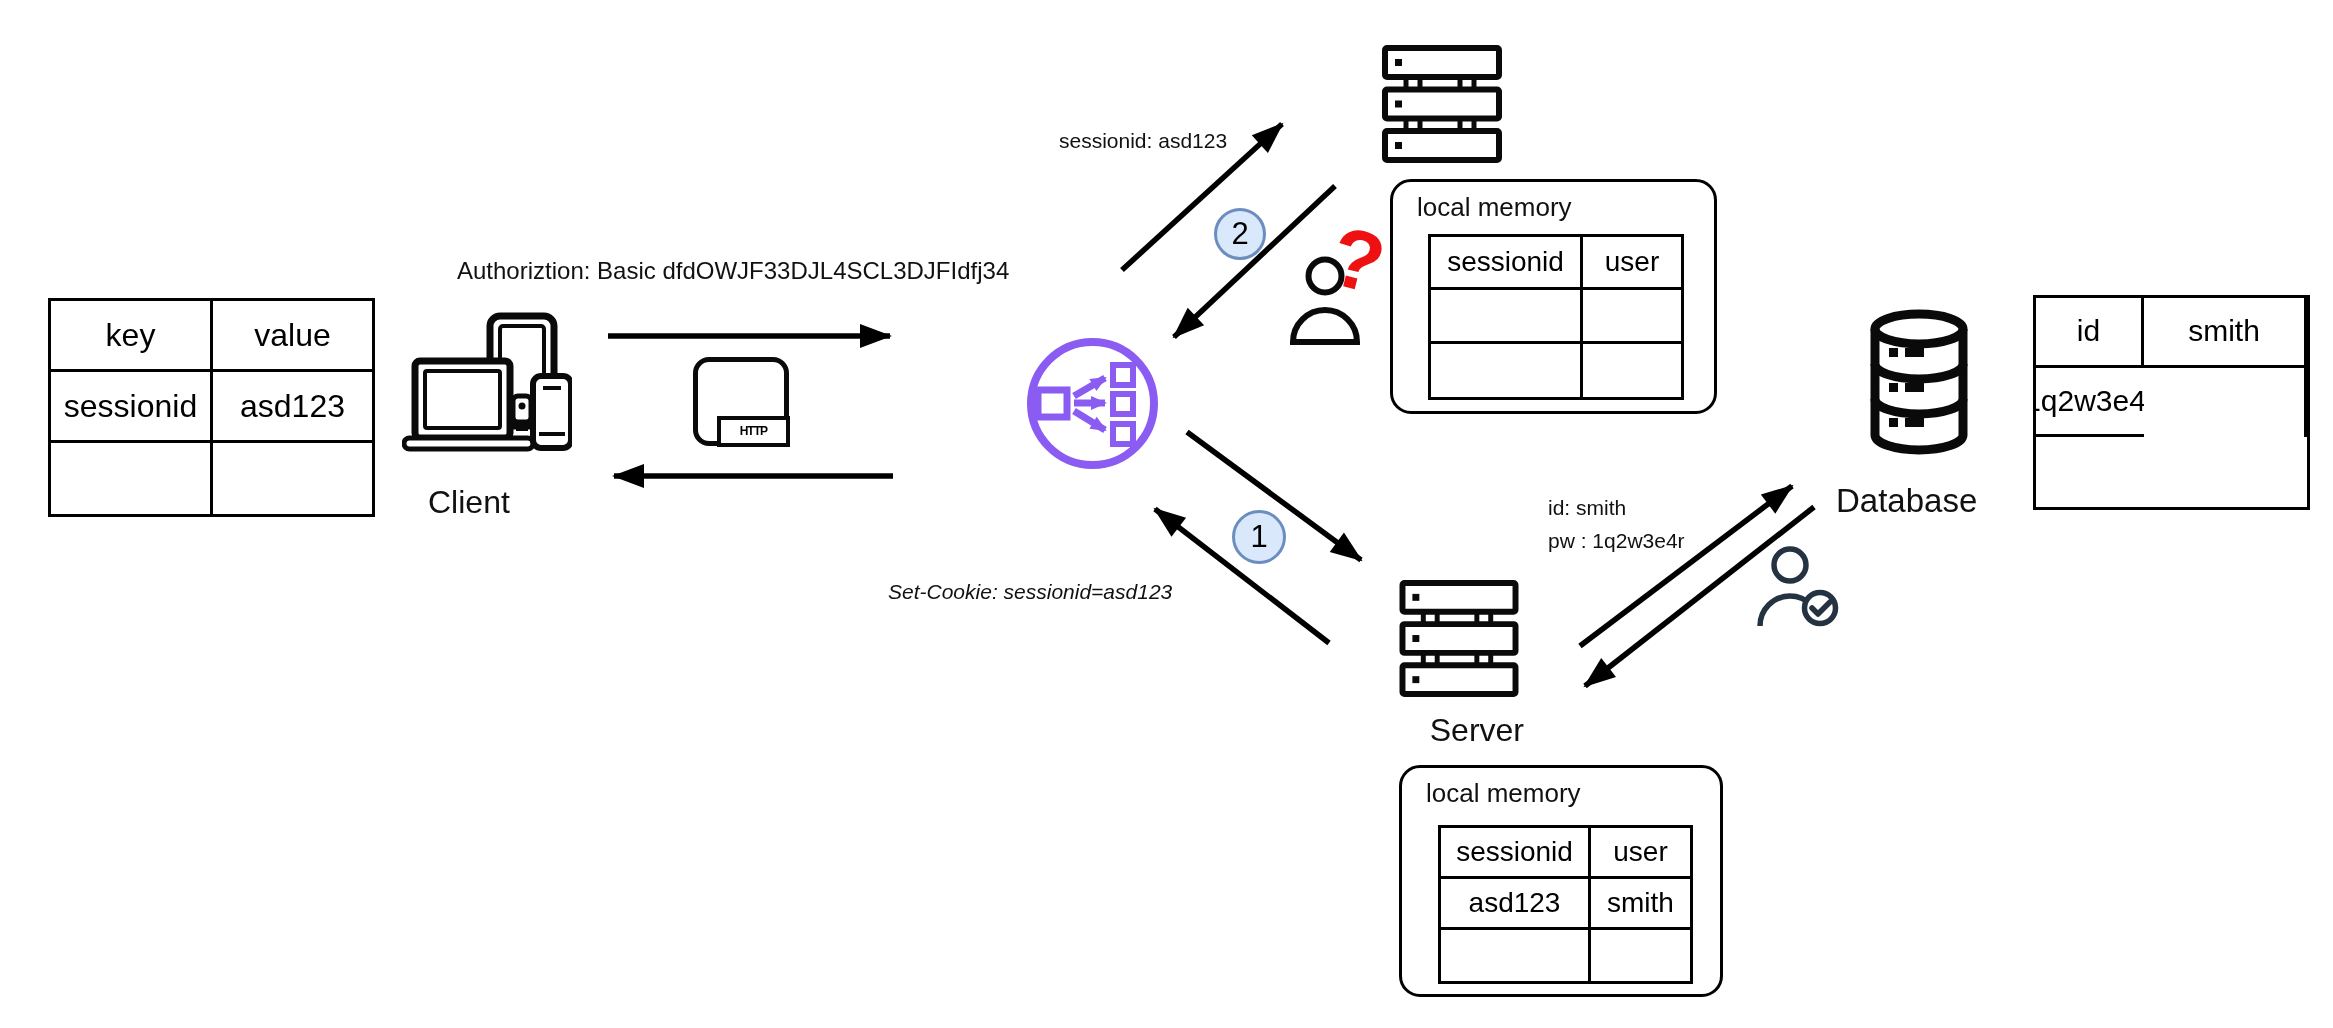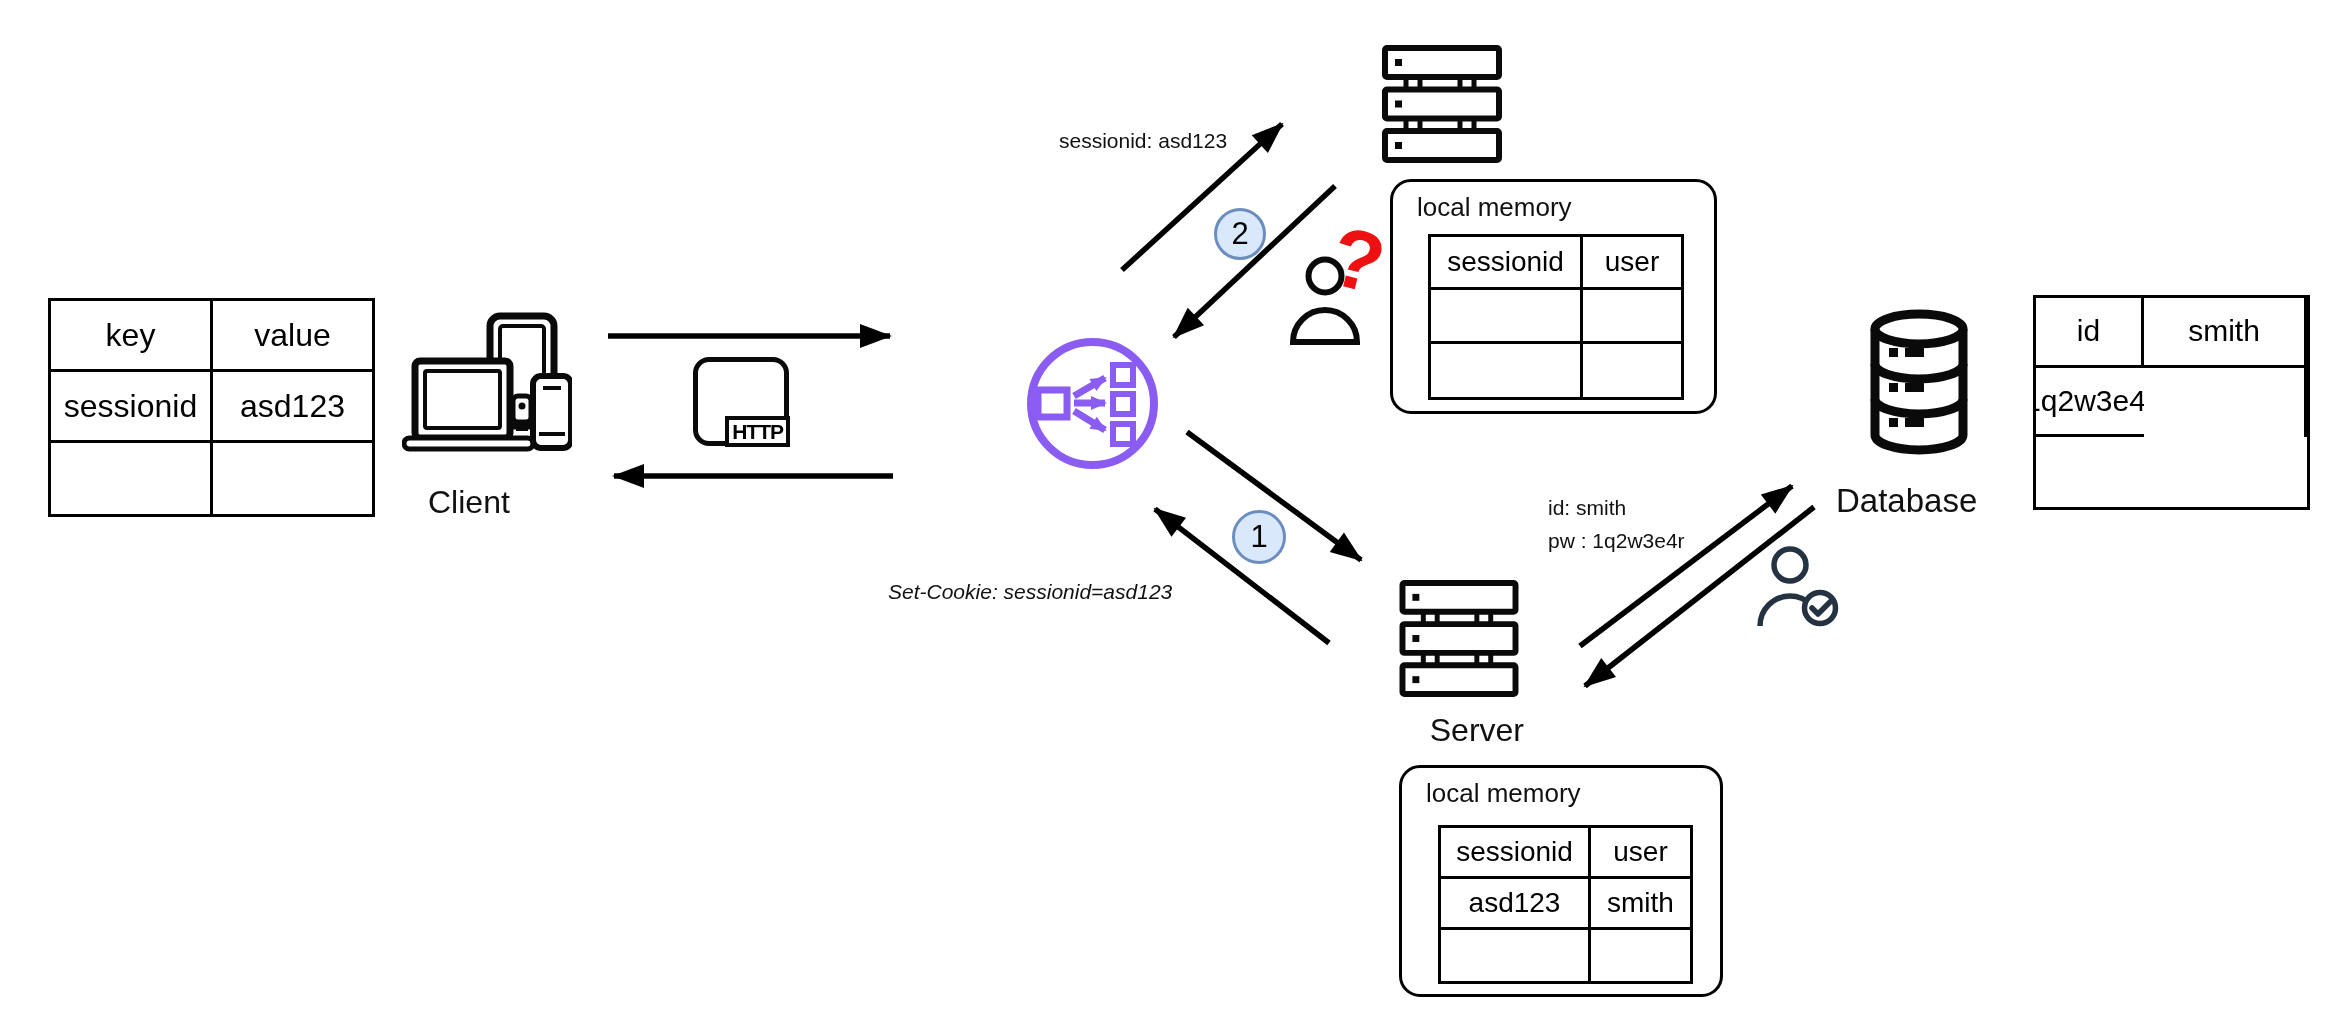--- a/index.html
+++ b/index.html
@@ -37,21 +37,21 @@
     position:absolute;border-radius:50%;
     background:#dae8fc;border:3px solid #6c8ebf;
     display:flex;align-items:center;justify-content:center;
     font-size:31px;color:#000;
   }
 
   
   .http-box{position:absolute;left:693px;top:357px;width:96px;height:89px;border:5px solid #0a0a0a;border-radius:16px;background:#fff;}
   .http-badge{
     position:absolute;right:-6px;bottom:-6px;background:#fff;border:4px solid #0a0a0a;
-    font-size:21px;font-weight:bold;letter-spacing:-1px;line-height:23px;padding:0 3px;color:#000;
+    font-size:12px;font-weight:bold;letter-spacing:-1px;line-height:23px;padding:0 19px;color:#000;
   }
 
   
   .auth-label{left:457px;top:257px;font-size:24px;}
   .session-label{left:1059px;top:129px;font-size:21px;}
   .cookie-label{left:888px;top:580px;font-size:21px;font-style:italic;}
   .dbquery-label{left:1548px;top:491px;font-size:21px;line-height:33px;white-space:nowrap;position:absolute;color:#111;}
   .client-label{left:428px;top:484px;width:140px;font-size:32px;}
   .server-label{left:1396px;top:712px;width:128px;text-align:right;font-size:32px;}
   .database-label{left:1836px;top:482px;font-size:33px;}
@@ -106,20 +106,21 @@
       <rect x="111" y="86" width="18" height="26" rx="5" stroke-width="5"></rect>
       <circle cx="120" cy="96" r="3.5" fill="#0a0a0a" stroke="none"></circle>
       <rect x="114" y="117" width="12" height="4" fill="#0a0a0a" stroke="none"></rect>
       <rect x="131" y="66" width="38" height="72" rx="8" stroke-width="6"></rect>
       <line x1="141" y1="78" x2="159" y2="78" stroke-width="4"></line>
       <line x1="137" y1="124" x2="163" y2="124" stroke-width="4"></line>
     </g>
   </svg>
   <div class="lbl client-label">Client</div>
 
+  <div class="lbl auth-label">Authoriztion: Basic dfdOWJF33DJL4SCL3DJFIdfj34</div>
 
   <div class="http-box">
     <div class="http-badge">HTTP</div>
   </div>
 
   <svg class="abs" style="left:1024px;top:335px;" width="137" height="137" viewBox="0 0 137 137">
     <g stroke="#8a5cf2" fill="none">
       <circle cx="68.5" cy="68.5" r="61.5" stroke-width="8"></circle>
       <rect x="14" y="55" width="29" height="27" stroke-width="7"></rect>
       <rect x="89" y="30" width="20" height="20" stroke-width="6"></rect>

